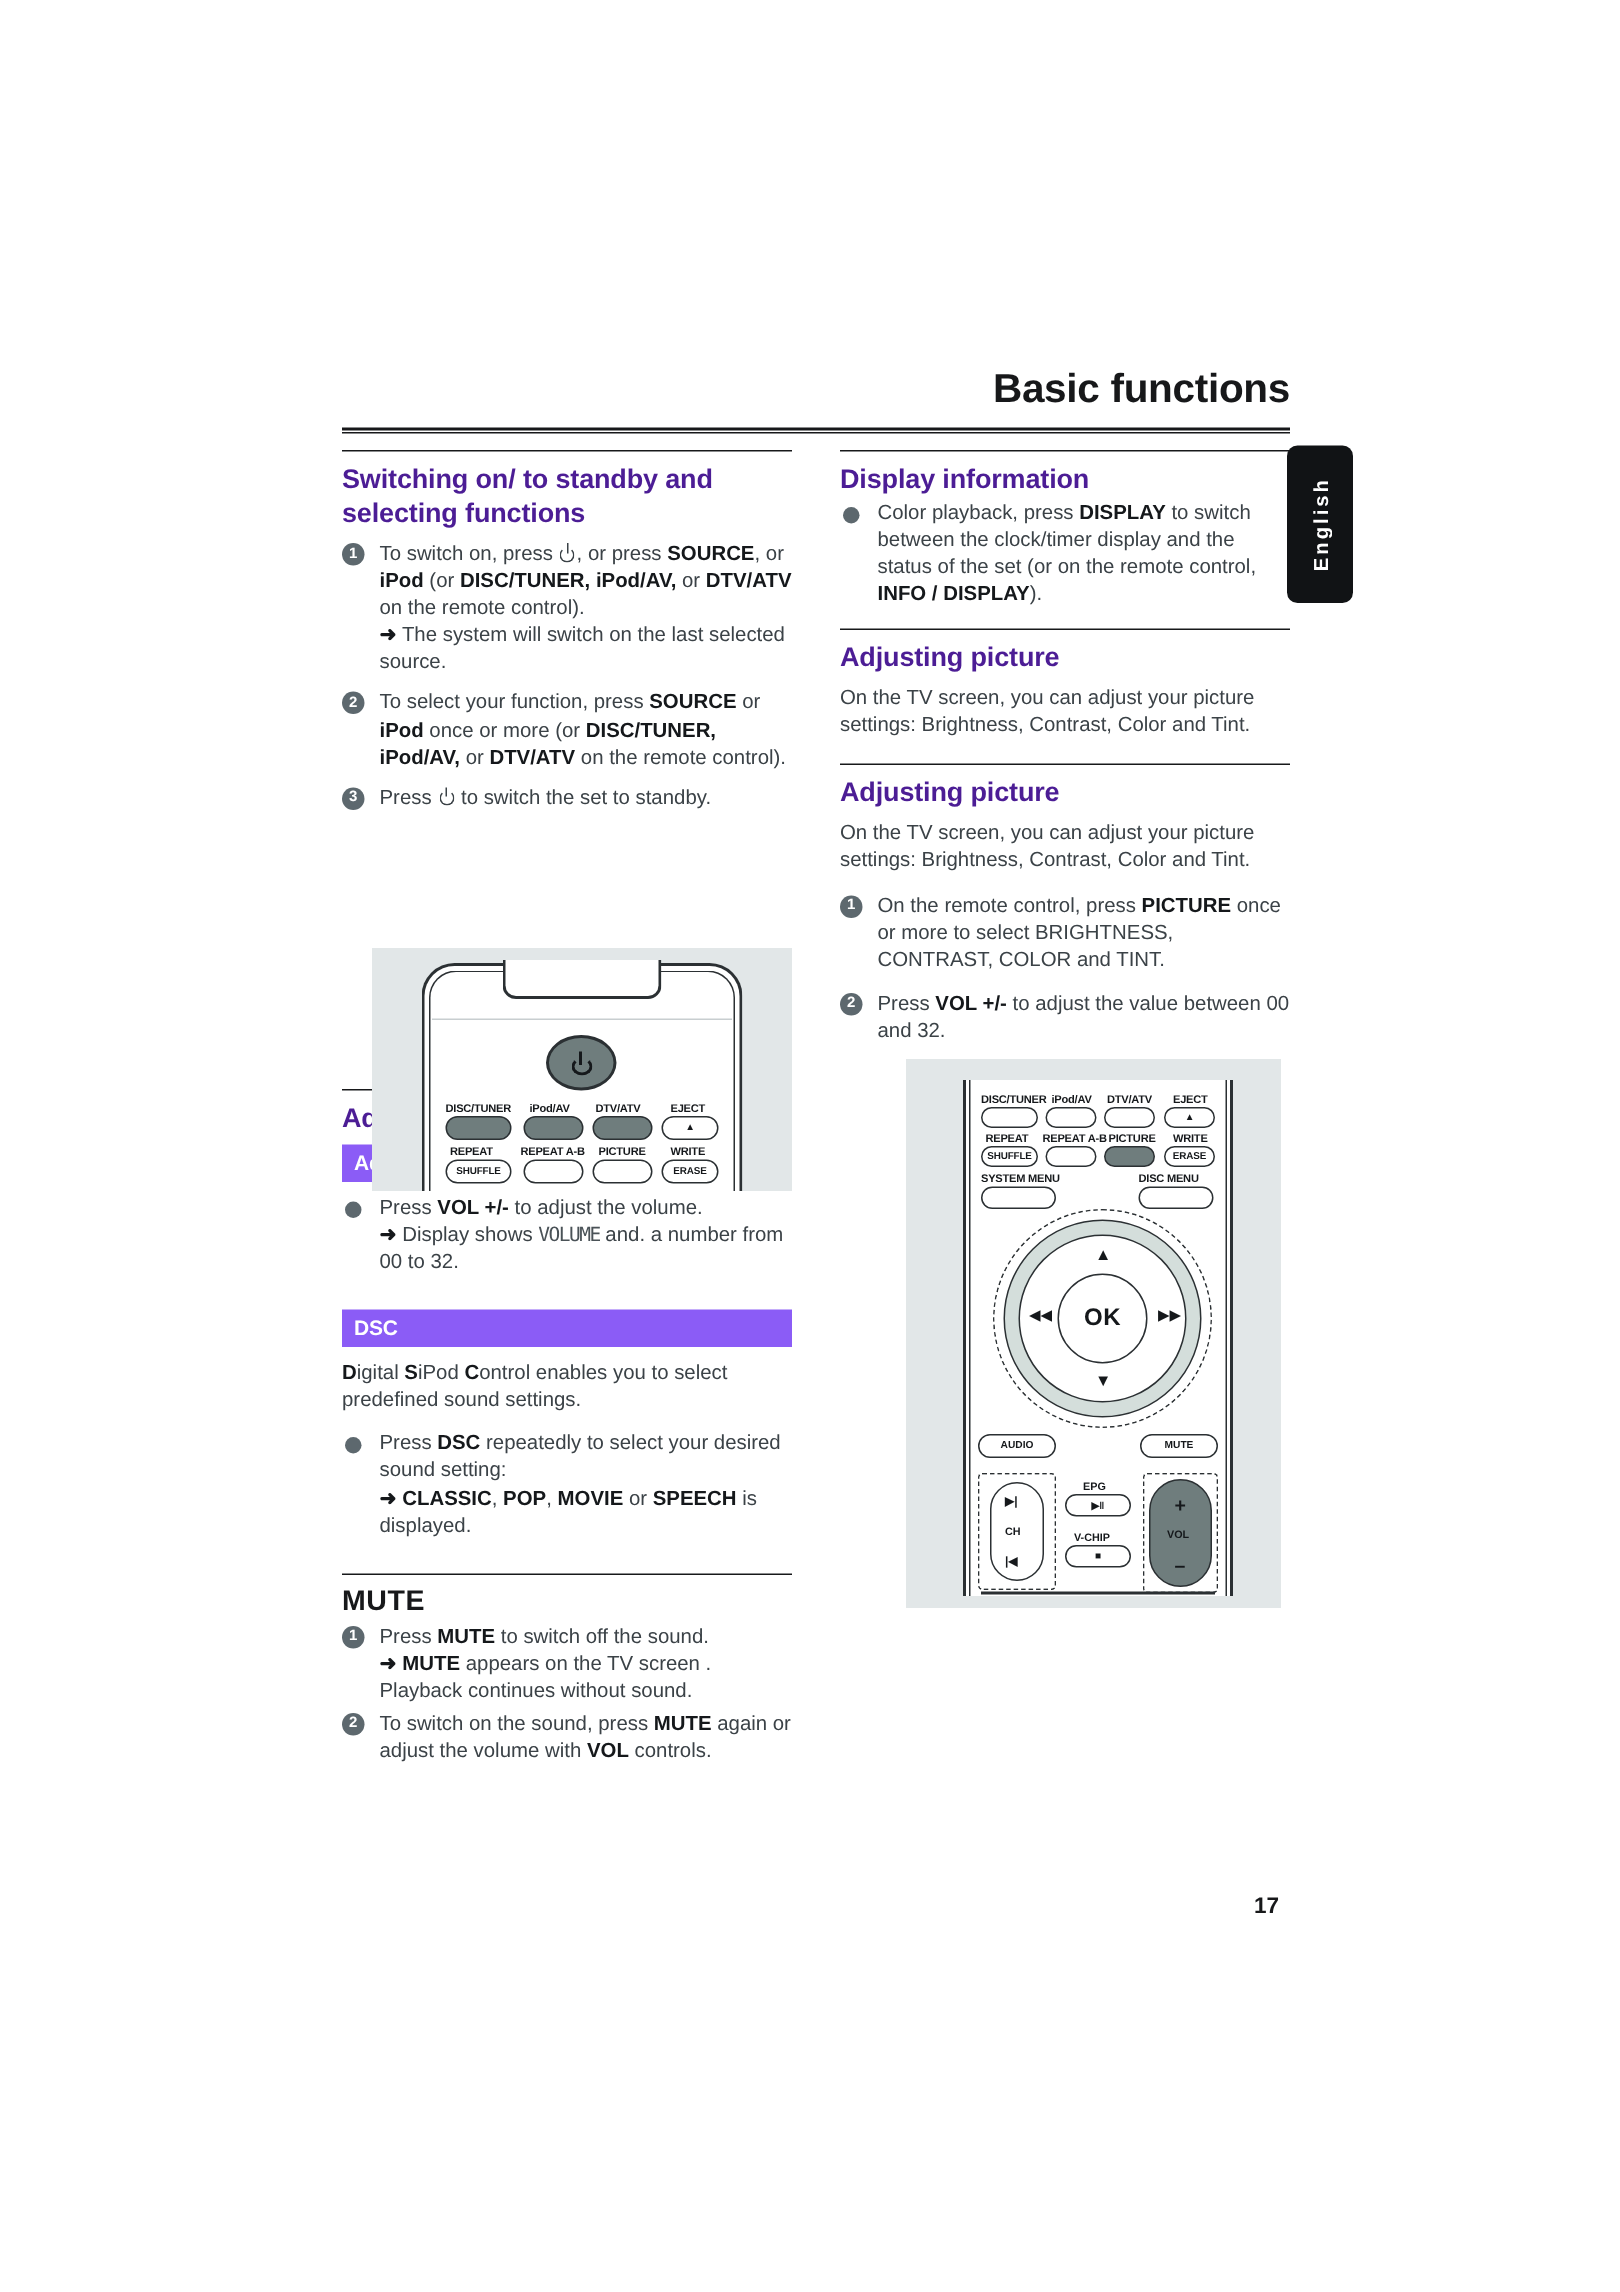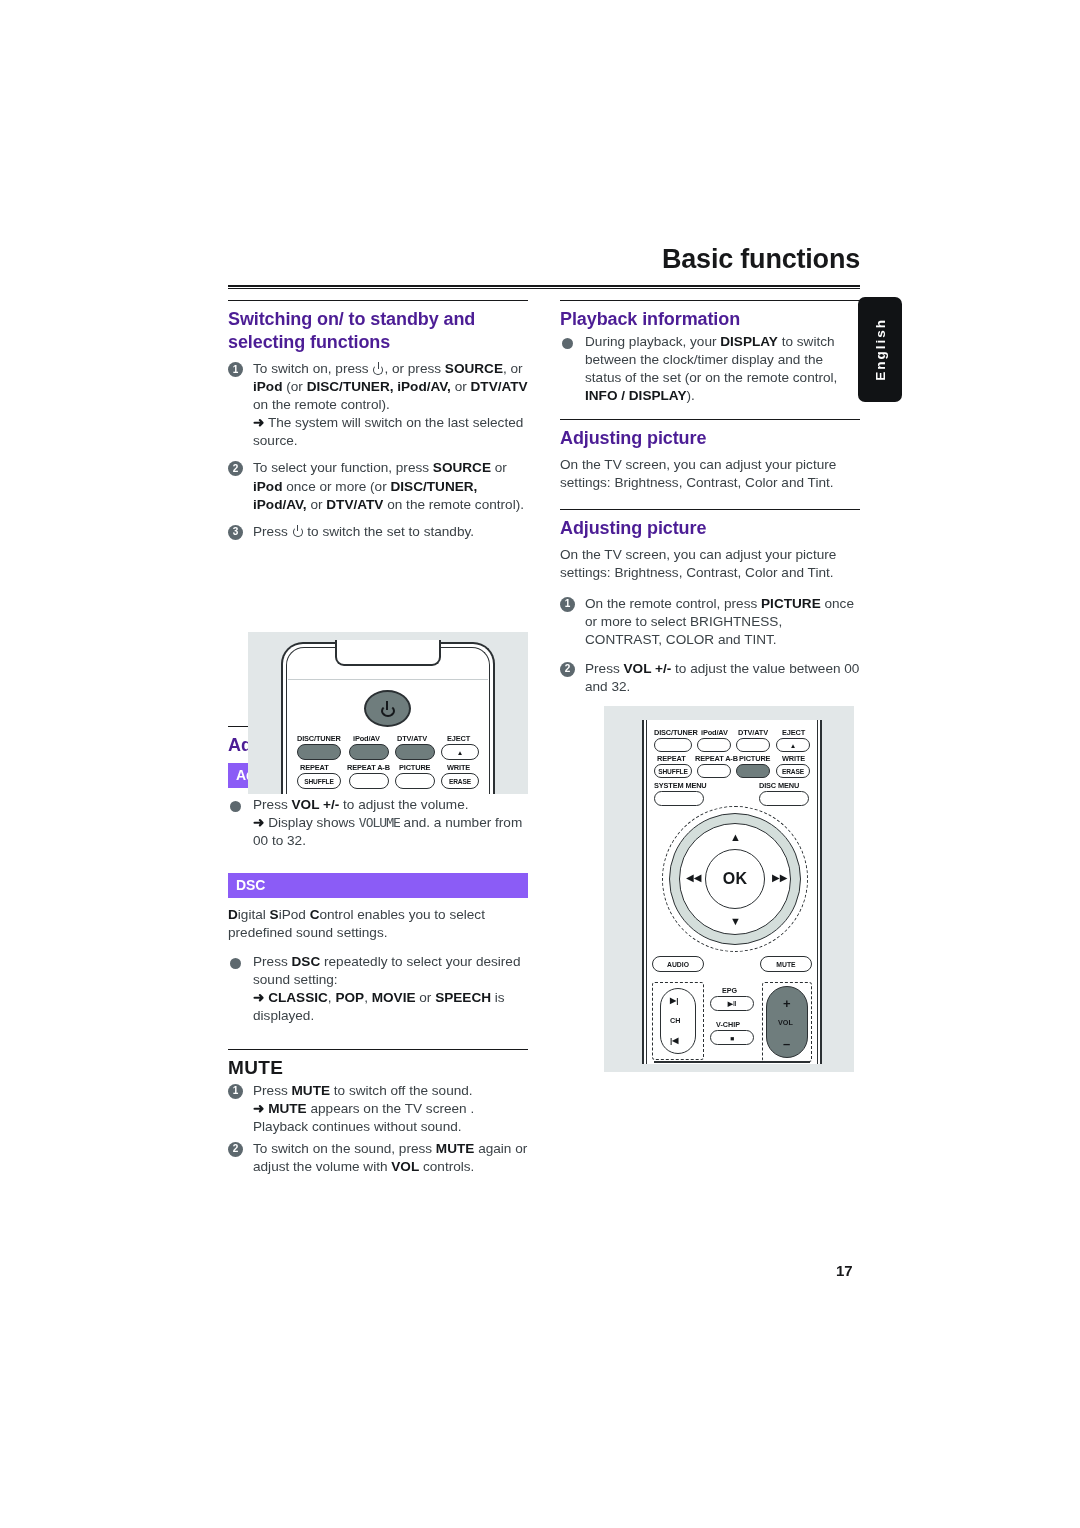--- a/index.html
+++ b/index.html
@@ -220,26 +220,26 @@
       <div class="body">
         <span>To switch on the sound, press </span><b>MUTE</b><span> again or adjust the volume with </span><b>VOL</b><span> controls.</span>
       </div>
     </div>
 
   </div>
 
   <div class="col col-right">
 
     <div class="sec-rule"></div>
-    <h2 class="sec" style="margin-bottom:2px;">Playback information</h2>
+    <h2 class="sec" style="margin-bottom:2px;">Display information</h2>
 
     <div class="item" style="margin-bottom:14px;">
       <div class="bullet"></div>
       <div class="body">
-        <span>During playback, your </span><b>DISPLAY</b><span> to switch between the clock/timer display and the status of the set (or on the remote control, </span><b>INFO / DISPLAY</b><span>).</span>
+        <span>Color playback, press </span><b>DISPLAY</b><span> to switch between the clock/timer display and the status of the set (or on the remote control, </span><b>INFO / DISPLAY</b><span>).</span>
       </div>
     </div>
 
     <div class="sec-rule"></div>
     <h2 class="sec">Adjusting picture</h2>
     <div class="body" style="margin-bottom:16px;">On the TV screen, you can adjust your picture settings:  Brightness, Contrast, Color and Tint.</div>
 
     <div class="sec-rule"></div>
     <h2 class="sec">Adjusting picture</h2>
     <div class="body" style="margin-bottom:13px;">On the TV screen, you can adjust your picture settings:  Brightness, Contrast, Color and Tint.</div>

